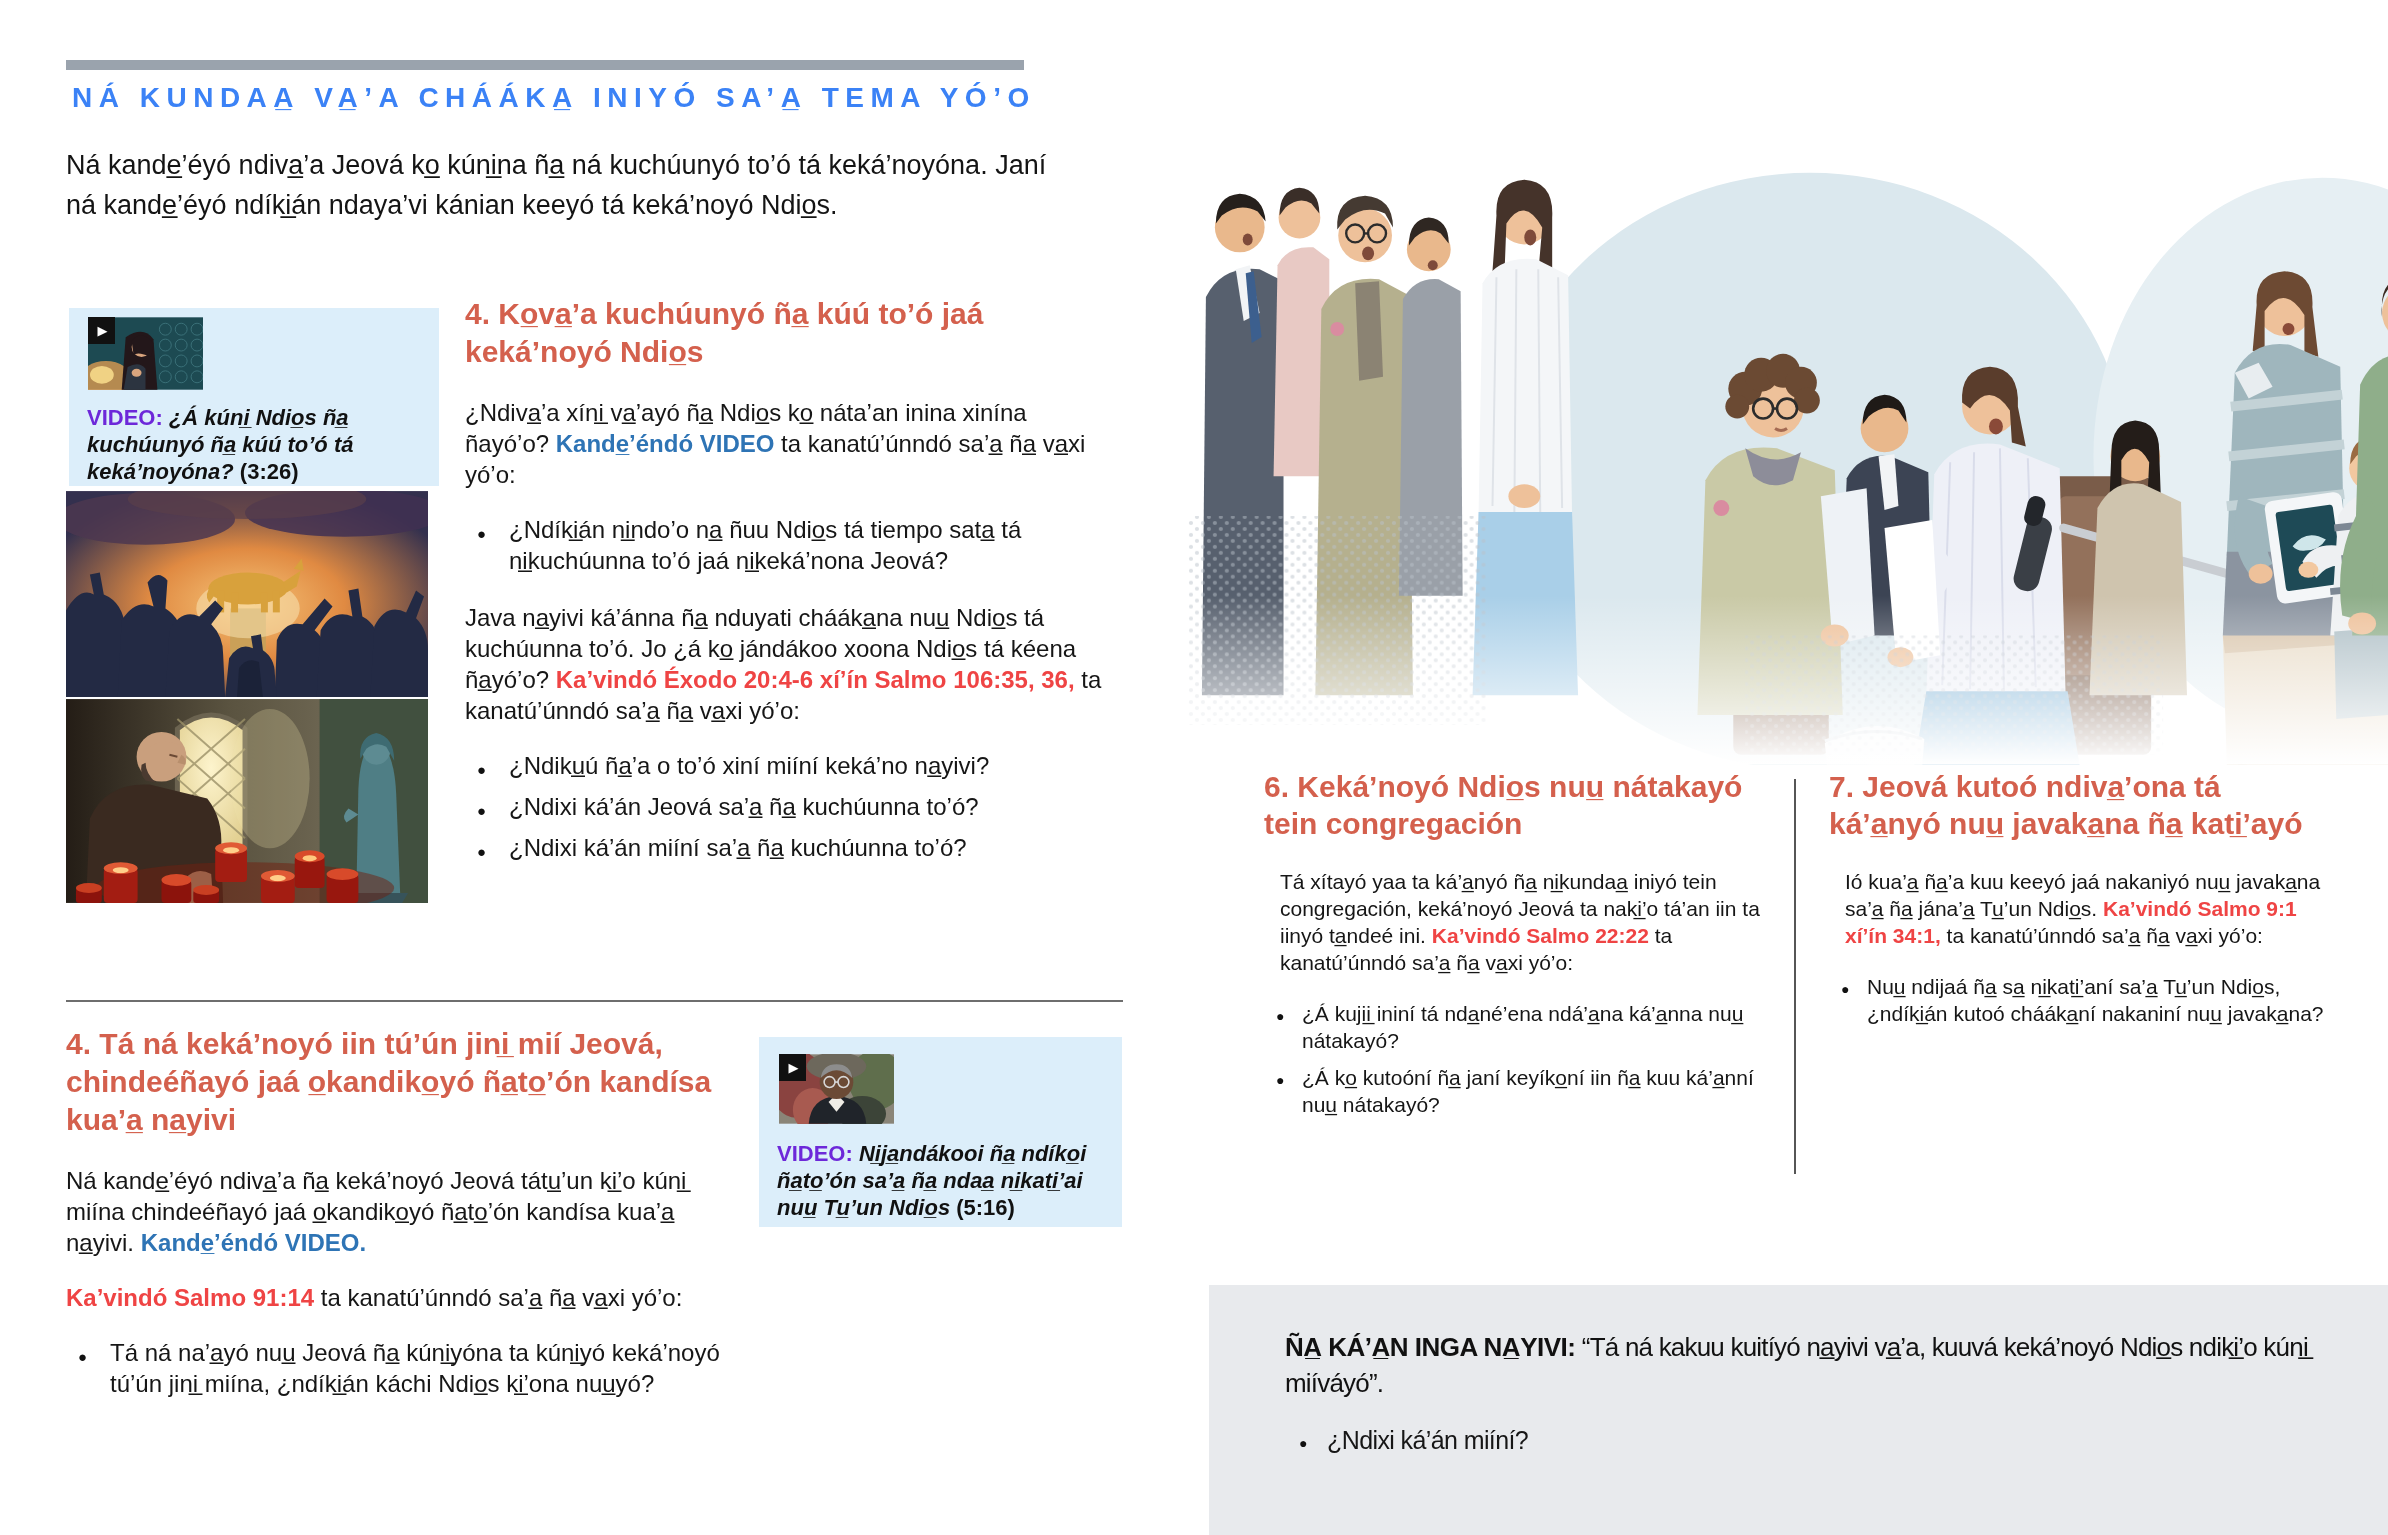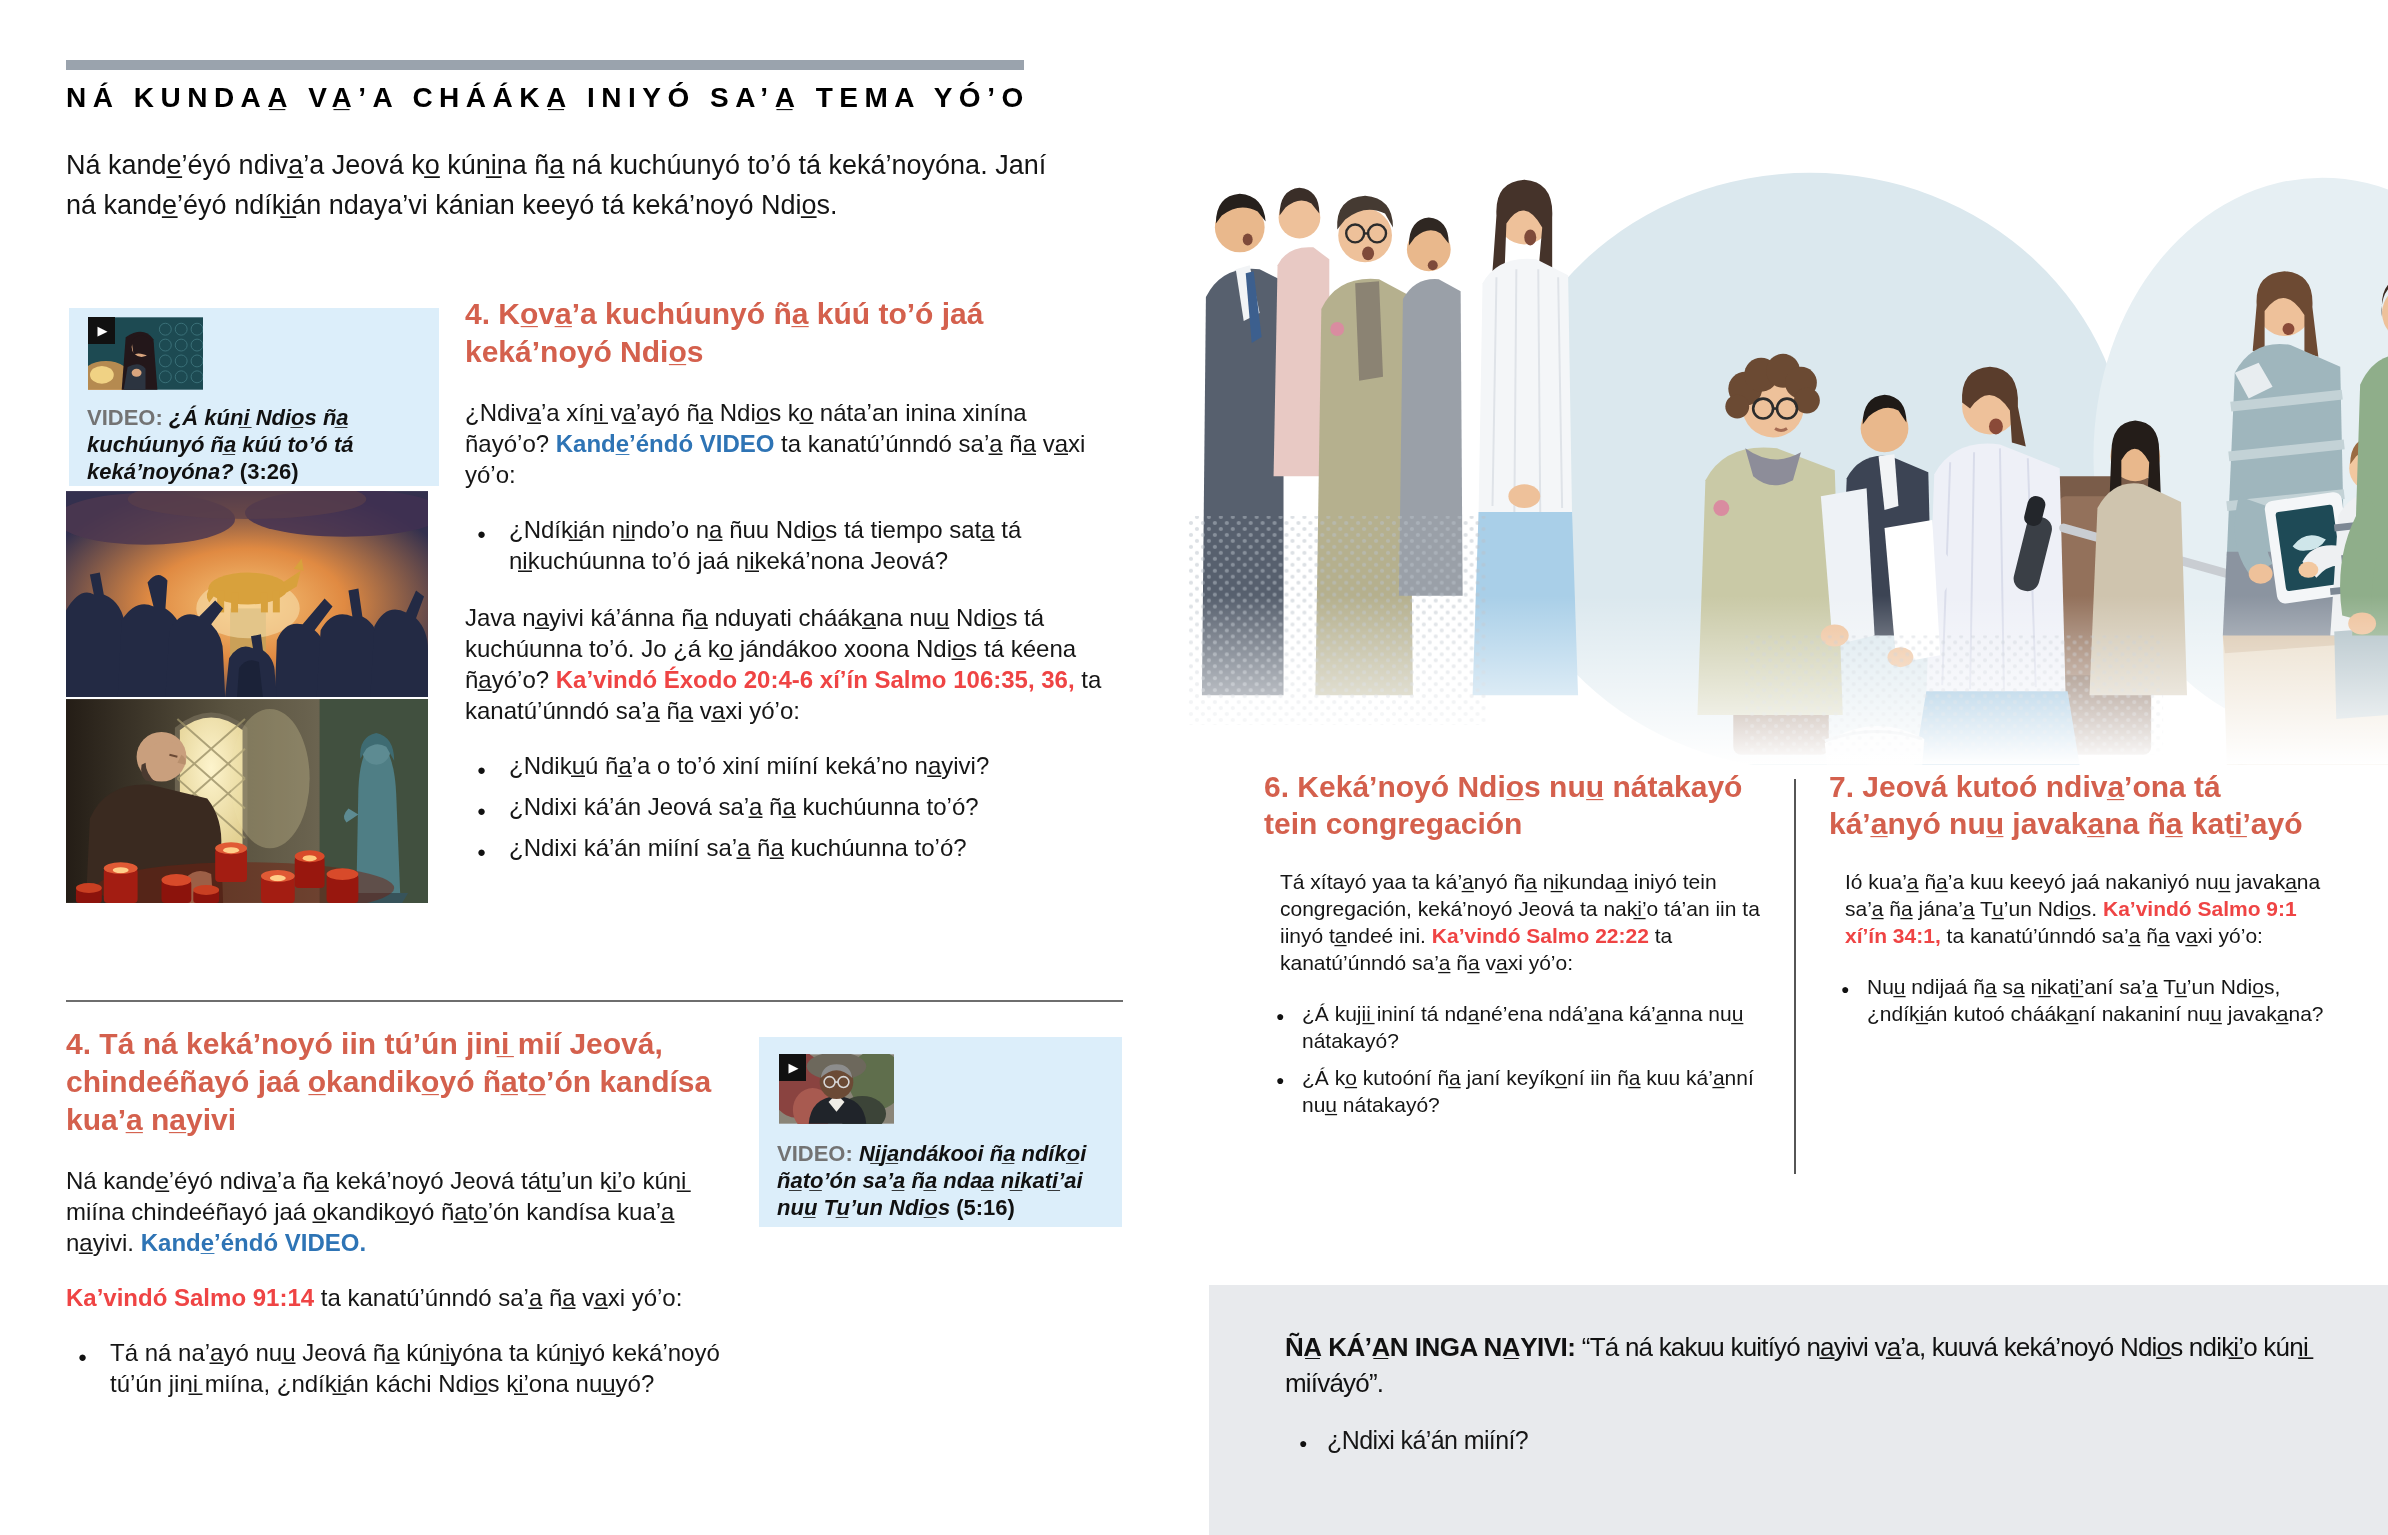--- a/index.html
+++ b/index.html
@@ -2,39 +2,39 @@
 <html><head>
 <meta charset="utf-8">
 <style>
   html,body{margin:0;padding:0;}
   body{
     position:relative;width:2388px;height:1535px;overflow:hidden;background:#ffffff;
     font-family:"Liberation Sans", sans-serif;color:#161616;
   }
   
   .kicker-bar{position:absolute;left:66px;top:60px;width:958px;height:10px;background:#9aa3ad;}
-  .kicker{position:absolute;left:66px;top:82px;width:995px;font-size:28px;font-weight:bold;
-    color:#000000;letter-spacing:6.5px;}
+  .kicker{position:absolute;left:72px;top:82px;width:995px;font-size:28px;font-weight:bold;
+    color:#3b82f6;letter-spacing:6.5px;}
   .intro{position:absolute;left:66px;top:145px;width:1015px;font-size:27px;line-height:40px;color:#141414;}
 
   
   .video-box{position:absolute;background:#dceefa;}
   #video1{left:69px;top:308px;width:370px;height:178px;}
   #video2{left:759px;top:1037px;width:363px;height:190px;}
   .thumb-wrap{position:absolute;left:19px;top:9px;width:115px;height:73px;cursor:pointer;}
   #video2 .thumb-wrap{top:17px;left:20px;height:70px;}
   .thumb-wrap svg{display:block;width:100%;height:100%;}
   .play-btn{position:absolute;left:0;top:0;width:27px;height:27px;background:#111111;
     display:flex;align-items:center;justify-content:center;}
   .play-glyph{color:#ffffff;font-size:13px;line-height:1;transform:translateX(1px);}
   .video-caption{position:absolute;left:18px;width:340px;font-size:22px;line-height:27px;
     font-weight:bold;font-style:italic;color:#111111;}
   #video1 .video-caption{top:96px;}
   #video2 .video-caption{top:103px;}
-  .video-label{color:#737373;font-style:normal;margin-top:16px;}
+  .video-label{color:#6d28d9;font-style:normal;margin-top:16px;}
   .video-duration{font-style:normal;}
 
   
   .photo{position:absolute;left:66px;width:362px;}
   #photo-calf{top:491px;height:206px;}
   #photo-candles{top:699px;height:204px;}
   .photo svg{display:block;width:100%;height:100%;}
 
   
   .sec{position:absolute;}

